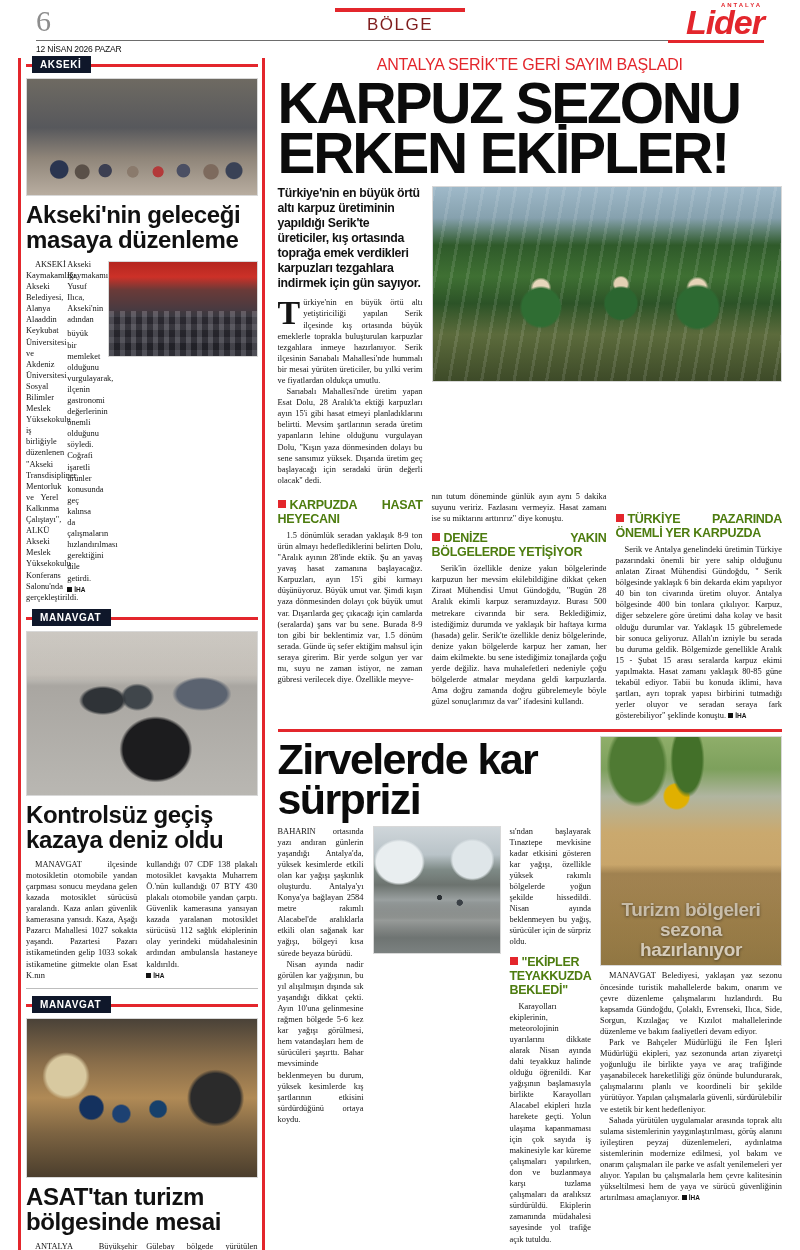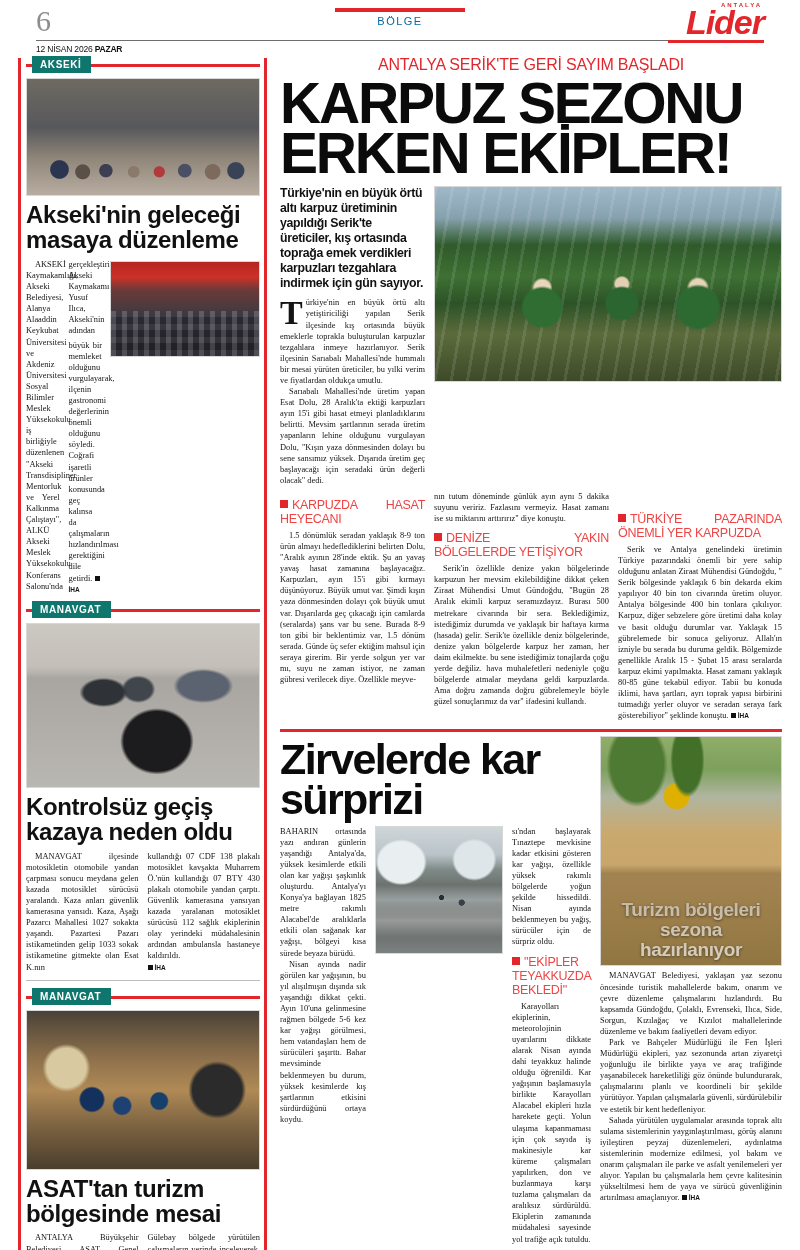--- a/index.html
+++ b/index.html
@@ -23,30 +23,30 @@
   }
   .masthead-rule {
     position:absolute; left:18px; right:18px; top:40px;
     height:1px; background:#6d6d6d;
   }
   .date-line {
     position:absolute; left:18px; top:44px;
     font-family:"Liberation Sans", sans-serif;
     font-size:8.5px; letter-spacing:-0.2px; color:#111;
   }
-  .date-line b { font-weight:700; }
+  .date-line b { font-weight:400; }
   .section-title-wrap {
     position:absolute; left:0; right:0; top:8px; text-align:center;
   }
   .section-bar {
     width:130px; height:4px; background:#e3262c; margin:0 auto 3px auto;
   }
   .section-title {
     font-family:"Liberation Sans", sans-serif;
-    font-size:11px; letter-spacing:1.5px; color:#0369a1; font-weight:400;
+    font-size:17px; letter-spacing:1.5px; color:#7f1d1d; font-weight:400;
   }
   .logo-wrap {
     position:absolute; right:18px; top:2px; text-align:right;
   }
   .logo-sub {
     font-family:"Liberation Sans", sans-serif;
     font-size:6px; letter-spacing:2px; color:#e3262c; font-weight:700;
     margin-right:2px; margin-bottom:-3px;
   }
   .logo-main {
@@ -61,21 +61,21 @@
   .col-left { width:252px; position:relative; padding-right:10px; }
   .col-main { flex:1; position:relative; padding-left:10px; }
 
   .vrule {
     position:absolute; top:0; bottom:0; width:3px; background:#e3262c;
   }
 
   
   .tag {
     display:inline-block;
-    background:#0f766e; color:#fff;
+    background:#0f172a; color:#fff;
     font-family:"Liberation Sans", sans-serif;
     font-weight:700; font-size:10px; letter-spacing:0.6px;
     padding:3px 10px 3px 8px;
   }
   .tag-row { position:relative; height:18px; margin-bottom:4px; }
   .tag-row .tag { position:absolute; left:6px; top:0; z-index:3;}
   .tag-row .tag-line { position:absolute; left:0; right:0; top:8px; height:3px; background:#e3262c; }
 
   
   .photo { width:100%; position:relative; overflow:hidden; border:1px solid #d8d8d8; }
@@ -190,22 +190,22 @@
     font-weight:700; font-size:43px; line-height:0.92;
     letter-spacing:-1.6px; color:#0b0b0b; margin:4px 0 6px 0;
   }
   .standfirst {
     font-family:"Liberation Sans", sans-serif;
     font-weight:700; font-size:12.3px; line-height:1.22;
     letter-spacing:-0.3px; color:#111; margin:0 0 6px 0;
   }
   .subhead {
     font-family:"Liberation Sans", sans-serif;
-    font-weight:400; font-size:12.5px; line-height:1.12;
-    letter-spacing:-0.3px; color:#ef4444;
+    font-weight:700; font-size:12.5px; line-height:1.12;
+    letter-spacing:-0.3px; color:#4d7c0f;
     margin:7px 0 4px 0;
   }
   .subhead .sq {
     display:inline-block; width:8px; height:8px; background:#e3262c;
     margin-right:4px; vertical-align:1px;
   }
   .photo-hl {
     position:absolute; left:0; right:0; bottom:6px;
     font-family:"Liberation Sans", sans-serif;
     font-weight:700; font-size:19px; line-height:1.04;
@@ -280,21 +280,21 @@
             <p class="noind" style="margin-top:3px;"><span>büyük bir memleket olduğunu vurgulayarak, ilçenin gastronomi değerlerinin önemli olduğunu söyledi. Coğrafi işaretli ürünler konusunda geç kalınsa da çalışmaların hızlandırılması gerektiğini dile getirdi.</span> <span class="agency"><span class="sq"></span><span>İHA</span></span></p>
           </div>
         </div>
 
         <div style="margin-top:6px;">
           <div class="tag-row">
             <div class="tag-line"></div>
             <span class="tag">MANAVGAT</span>
           </div>
           <div class="photo ph-moto"></div>
-          <div class="hl-left">Kontrolsüz geçiş kazaya neden oldu</div>
+          <div class="hl-left">Kontrolsüz geçiş kazaya deniz oldu</div>
           <div class="bodytext cols2">
             <p><span>MANAVGAT ilçesinde motosikletin otomobile yandan çarpması sonucu meydana gelen kazada motosiklet sürücüsü yaralandı. Kaza anları güvenlik kamerasına yansıdı. Kaza, Aşağı Pazarcı Mahallesi 1027 sokakta yaşandı. Pazartesi Pazarı istikametinden gelip 1033 sokak istikametine gitmekte olan Esat K.nın</span></p>
             <p class="noind"><span>kullandığı 07 CDF 138 plakalı motosiklet kavşakta Muharrem Ö.'nün kullandığı 07 BTY 430 plakalı otomobile yandan çarptı. Güvenlik kamerasına yansıyan kazada yaralanan motosiklet sürücüsü 112 sağlık ekiplerinin olay yerindeki müdahalesinin ardından ambulansla hastaneye kaldırıldı.</span><br><span class="agency"><span class="sq"></span><span>İHA</span></span></p>
           </div>
         </div>
 
         <div class="hairline"></div>
 
         <div>
           <div class="tag-row">
@@ -361,21 +361,21 @@
       <div class="hairline-red"></div>
 
       <div style="display:flex; gap:9px; margin-top:4px;">
 
         <div style="flex:1;">
           <div class="hl-snow">Zirvelerde kar sürprizi</div>
 
           <div style="display:flex; gap:9px;">
             <div style="width:86px;">
               <div class="bodytext">
-                <p class="noind">BAHARIN ortasında yazı andıran günlerin yaşandığı Antalya'da, yüksek kesimlerde etkili olan kar yağışı şaşkınlık oluşturdu. Antalya'yı Konya'ya bağlayan 1825 metre rakımlı Alacabel'de aralıklarla etkili olan sağanak kar yağışı, bölgeyi kısa sürede beyaza bürüdü.</p>
+                <p class="noind">BAHARIN ortasında yazı andıran günlerin yaşandığı Antalya'da, yüksek kesimlerde etkili olan kar yağışı şaşkınlık oluşturdu. Antalya'yı Konya'ya bağlayan 2584 metre rakımlı Alacabel'de aralıklarla etkili olan sağanak kar yağışı, bölgeyi kısa sürede beyaza bürüdü.</p>
                 <p>Nisan ayında nadir görülen kar yağışının, bu yıl alışılmışın dışında sık yaşandığı dikkat çekti. Ayın 10'una gelinmesine rağmen bölgede 5-6 kez kar yağışı görülmesi, hem vatandaşları hem de sürücüleri şaşırttı. Bahar mevsiminde beklenmeyen bu durum, yüksek kesimlerde kış şartlarının etkisini sürdürdüğünü ortaya koydu.</p>
               </div>
             </div>
             <div style="width:128px;">
               <div class="photo ph-kar"></div>
             </div>
             <div style="flex:1;">
               <div class="bodytext">
                 <p class="noind">sı'ndan başlayarak Tınaztepe mevkisine kadar etkisini gösteren kar yağışı, özellikle yüksek rakımlı bölgelerde yoğun şekilde hissedildi. Nisan ayında beklenmeyen bu yağış, sürücüler için de sürpriz oldu.</p>
                 <div class="subhead"><span class="sq"></span><span>"EKİPLER TEYAKKUZDA BEKLEDİ"</span></div>

